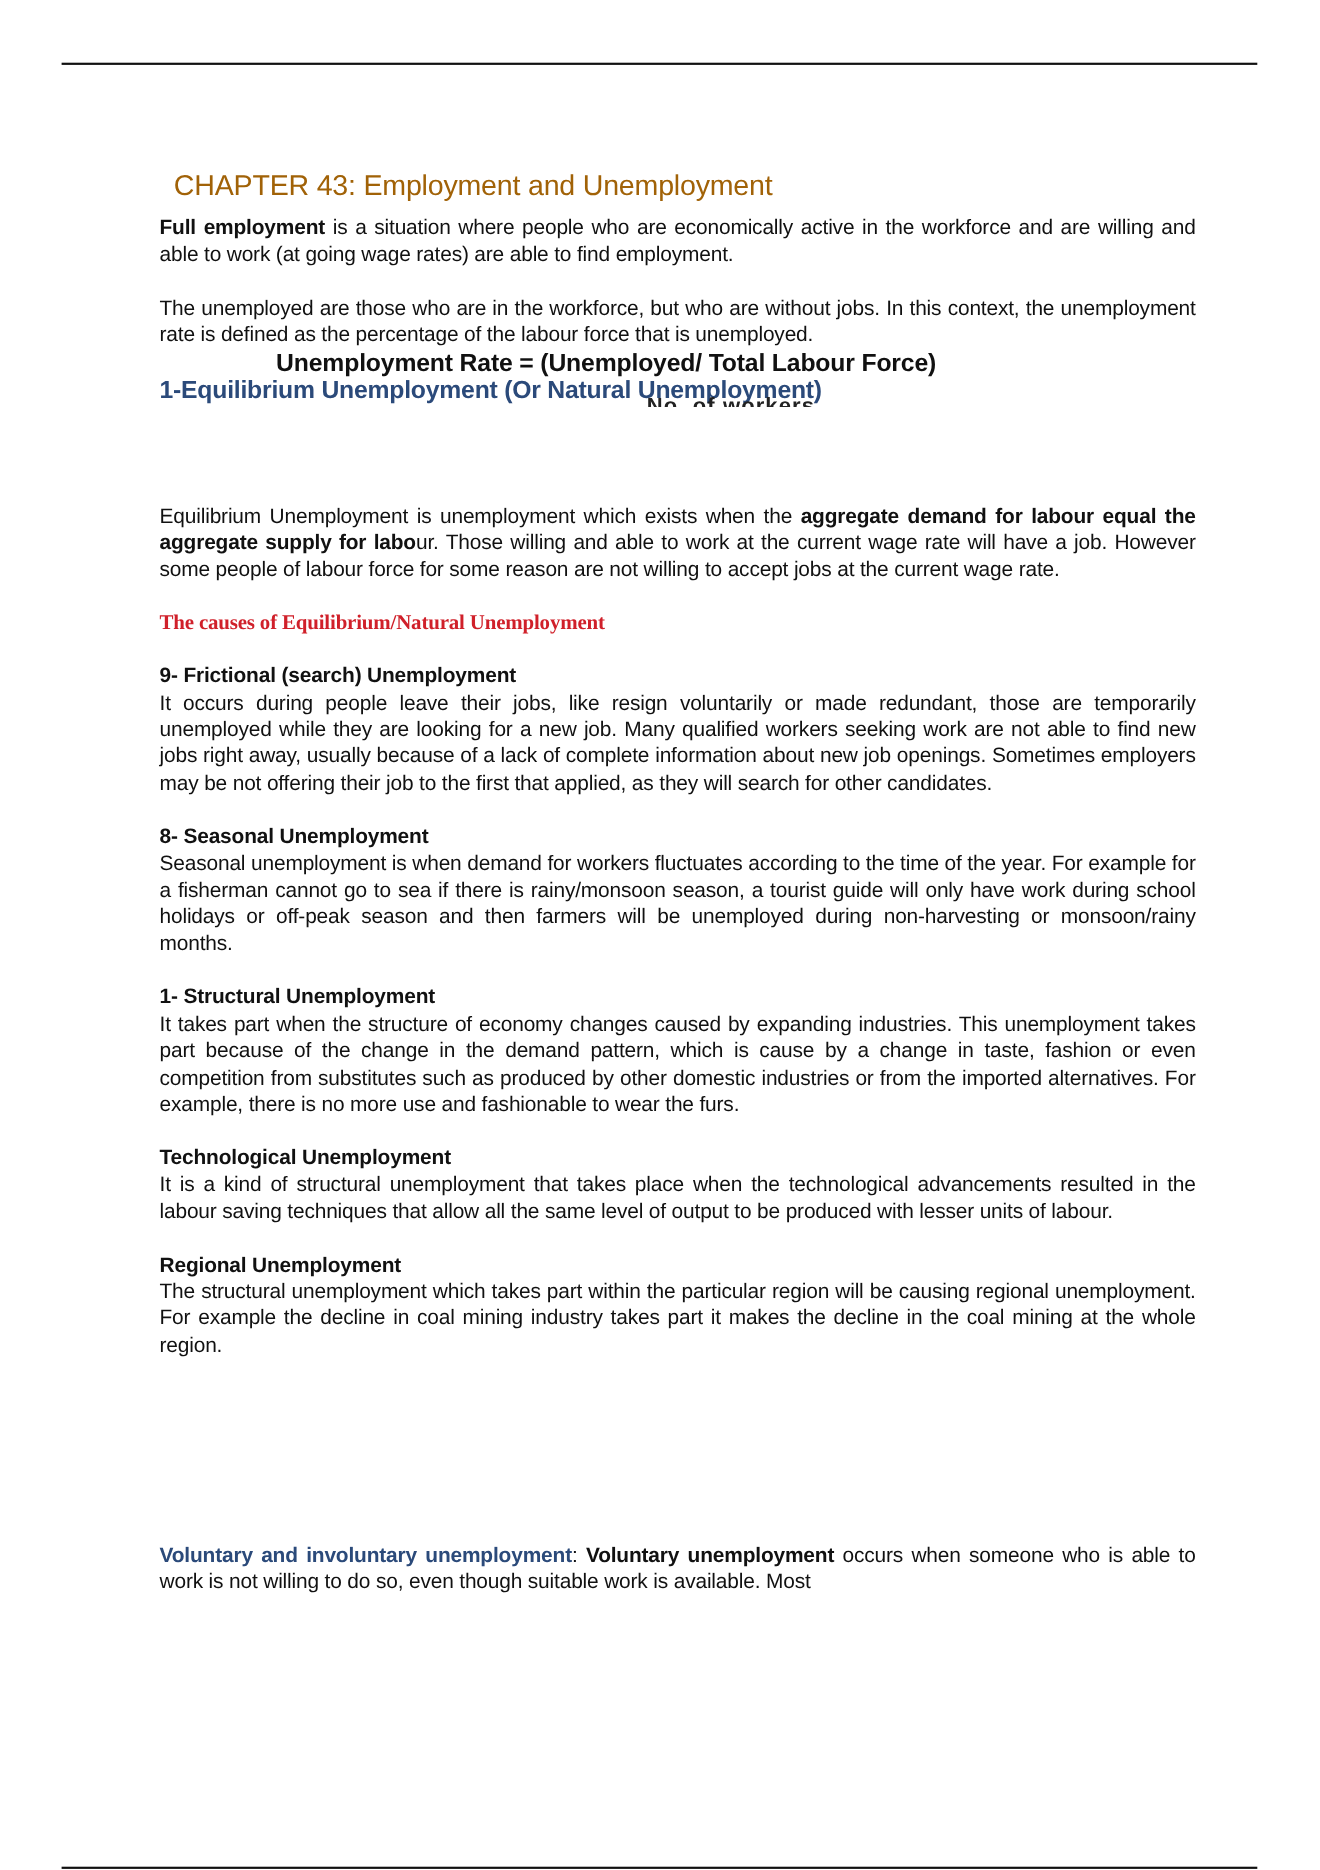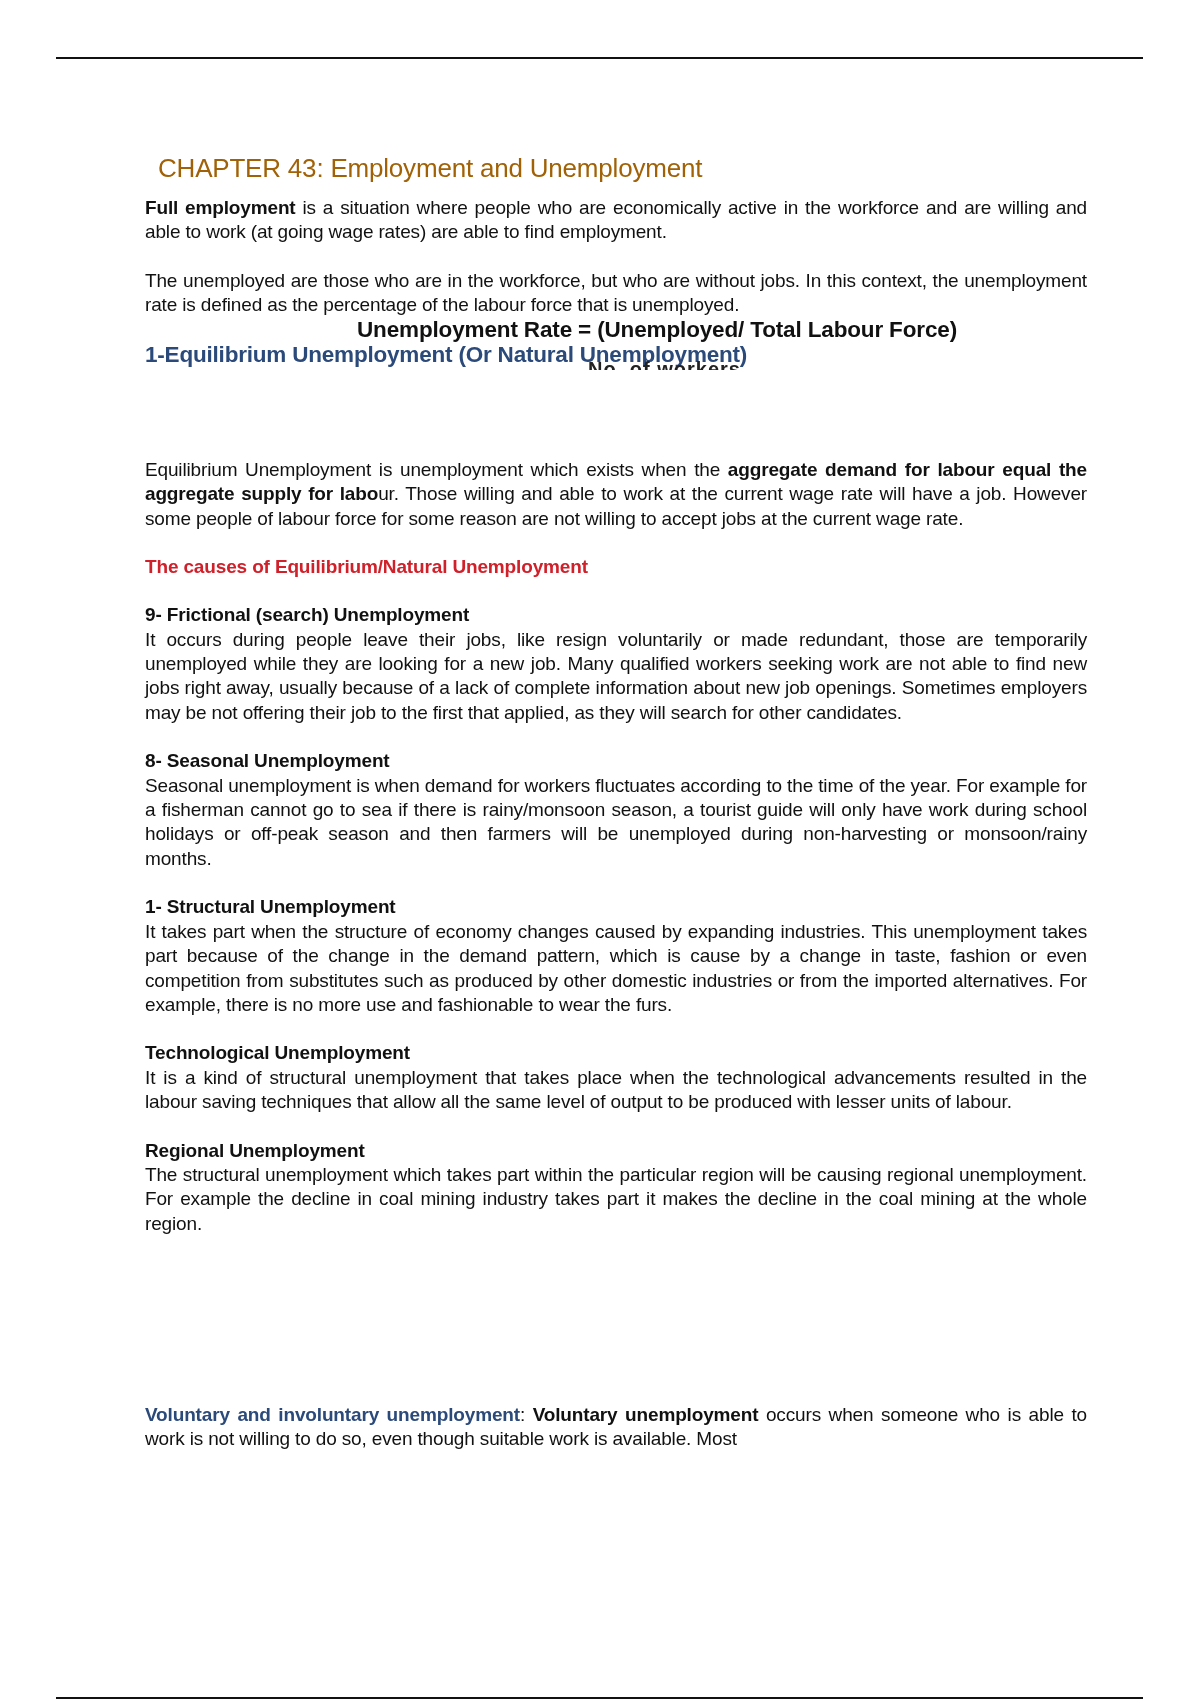--- a/index.html
+++ b/index.html
@@ -5,25 +5,25 @@
   html, body { margin: 0; padding: 0; background: #ffffff; }
   body { width: 1200px; height: 1700px; position: relative; overflow: hidden;
          font-family: "Liberation Sans", "DejaVu Sans", sans-serif; color: #111; }
   .rule { position: absolute; left: 56px; width: 1087px; height: 2px; background: #111; }
   .rule.top { top: 57px; }
   .rule.bottom { top: 1697px; }
   .page { position: absolute; left: 145px; width: 942px; top: 140px; }
   .chapter-title { color: #a16207; font-size: 26px; font-weight: normal; margin: 13px; line-height: 30px; letter-spacing: -0.2px; }
   p { margin: 0; font-size: 19px; line-height: 24.4px; text-align: justify; letter-spacing: -0.15px; }
   .gap { height: 24px; }
-  .formula { text-align: right; font-weight: bold; font-size: 22.5px; line-height: 24px; margin: 0; padding-right: 130px; }
+  .formula { text-align: center; font-weight: bold; font-size: 22.5px; line-height: 24px; margin: 0; padding-right: 130px; }
   .section-heading { color: #2b4a7a; font-size: 22.5px; line-height: 26px; font-weight: bold; margin: 0; letter-spacing: -0.2px; }
   .cropped-label { position: absolute; left: 540px; top: 357px; font-size: 20px; font-weight: bold; color: #222;
                    height: 13px; overflow: hidden; line-height: 24px; letter-spacing: 1px; margin-left: 48px; }
-  .red-heading { color: #d0202a; font-weight: bold; font-size: 19px; line-height: 24px; margin: 0; }
+  .red-heading { color: #d0202a; font-weight: bold; font-size: 19px; line-height: 24px; margin: 0; font-family: Liberation Serif, serif; }
   .sub-heading { font-weight: bold; font-size: 19px; line-height: 24.4px; margin: 0; }
   .blue-inline { color: #2b4a7a; font-weight: bold; margin-top: 36px; }
   .abs { position: absolute; left: 145px; width: 942px; }
 </style>
 </head>
 <body>
 
 <div class="rule top"></div>
 
 <div class="page">

